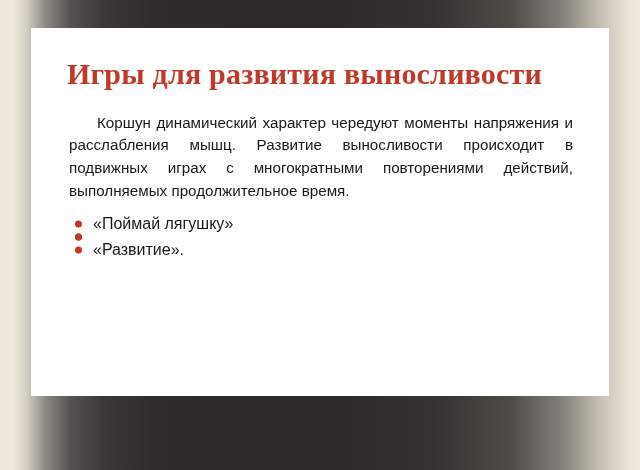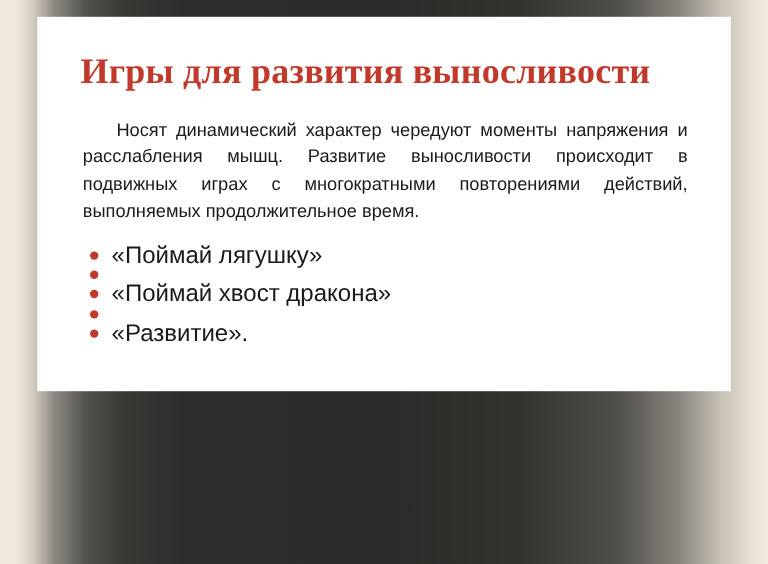--- a/index.html
+++ b/index.html
@@ -45,23 +45,23 @@
   }
   .frame-bottom {
     position: absolute;
     left: 0; right: 0; bottom: 0;
     height: 30px;
   }
 
   .content-card {
     position: absolute;
     left: 31px;
-    top: 14px;
+    top: 28px;
     width: 578px;
-    height: 312px;
+    height: 368px;
     background: #ffffff;
     box-sizing: border-box;
     padding: 26px 30px 10px 30px;
   }
 
   .title {
     color: #c0392b;
     font-size: 30px;
     font-weight: bold;
     line-height: 1.32;
@@ -83,21 +83,21 @@
   }
 
   .bullets {
     list-style: none;
     margin: 0;
     padding: 0 0 0 10px;
   }
   .bullets li {
     position: relative;
     color: #1a1a1a;
-    font-size: 20px;
+    font-size: 16px;
     line-height: 1.62;
     padding-left: 22px;
     margin: 0;
   }
   .bullets li .dot {
     position: absolute;
     left: 4px;
     top: 50%;
     transform: translateY(-50%);
     width: 7px;
@@ -112,33 +112,29 @@
 
 <div class="slide">
 
   <div class="frame-top"></div>
   <div class="frame-bottom"></div>
 
   <div class="content-card">
 
     <h1 class="title">Игры для развития выносливости</h1>
 
-    <p class="para">Носят динамический характер чередуют моменты напряжения и расслабления мышц. Развитие выносливости происходит в подвижных играх с многократными повторениями действий, выполняемых продолжительное время.</p>
+    <p class="para">Коршун динамический характер чередуют моменты напряжения и расслабления мышц. Развитие выносливости происходит в подвижных играх с многократными повторениями действий, выполняемых продолжительное время.</p>
 
     <ul class="bullets">
       <li>
         <span class="dot"></span>
         <span>«Поймай лягушку»</span>
       </li>
       <li>
         <span class="dot"></span>
-      </li>
-      <li>
-        <span class="dot"></span>
-        <span>«Поймай хвост дракона»</span>
       </li>
       <li>
         <span class="dot"></span>
       </li>
       <li>
         <span class="dot"></span>
         <span>«Развитие».</span>
       </li>
     </ul>
 

